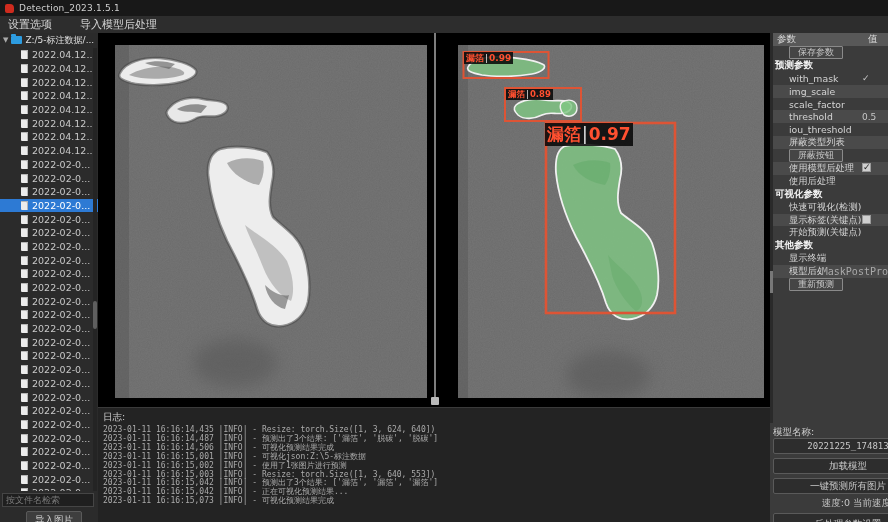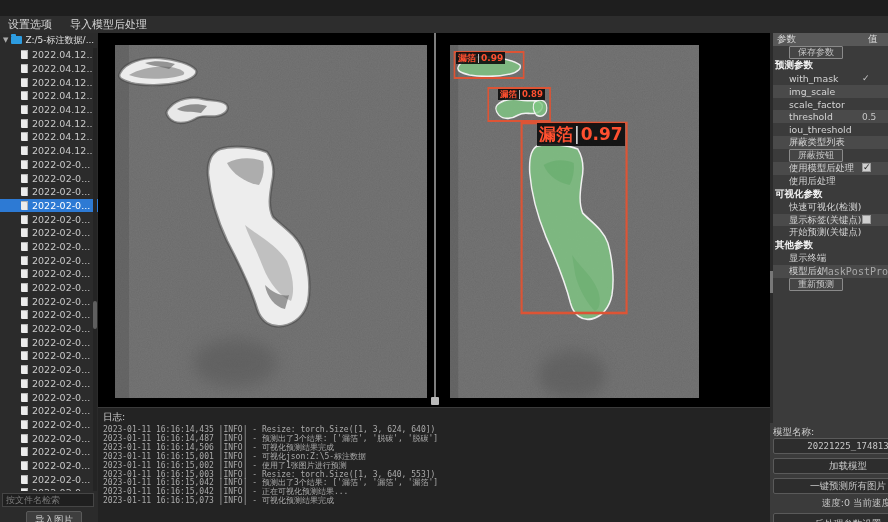--- a/index.html
+++ b/index.html
@@ -6,21 +6,21 @@
   html,body { width:888px; height:522px; overflow:hidden; background:#111; }
   body { font-family:"DejaVu Sans","Liberation Sans",sans-serif; }
   #app { position:relative; width:888px; height:522px; background:#1e1e1e; overflow:hidden; }
 
   
   .titlebar { position:absolute; left:0; top:0; width:888px; height:16px; background:#181818;
               display:flex; align-items:center; gap:5px; padding-left:5px; }
   .app-icon { width:9px; height:9px; background:#cf2b1e; border-radius:2px 4px 2px 2px; }
   .titlebar .title { font-size:9px; color:#cfcfcf; letter-spacing:.2px; }
   .menubar { position:absolute; left:0; top:16px; width:888px; height:17px; background:#2d2d2d;
-             display:flex; align-items:center; gap:18px; padding-left:8px; }
+             display:flex; align-items:center; gap:28px; padding-left:8px; }
   .menubar .mitem { font-size:11px; color:#d6d6d6; }
 
   
   .sidebar { position:absolute; left:0; top:33px; width:98px; height:489px; background:#2b2b2b; overflow:hidden; }
   .tree-root { display:flex; align-items:center; height:14px; padding-left:3px; gap:3px; }
   .tw { font-size:7px; color:#aaa; }
   .folder { width:11px; height:8px; background:#2d9ce0; border-radius:1px; position:relative; flex:0 0 auto;}
   .folder:before { content:""; position:absolute; left:0; top:-2px; width:5px; height:2px; background:#2d9ce0; border-radius:1px 1px 0 0; }
   .tree-root .rlabel { font-size:9px; color:#e0e0e0; white-space:nowrap; overflow:hidden; }
   .file-list { position:absolute; left:0; top:15px; width:98px; height:443px; overflow:hidden; }
@@ -34,21 +34,21 @@
   .search { position:absolute; left:2px; top:460px; width:92px; height:14px; background:#1f1f1f;
             border:1px solid #454545; color:#cfcfcf; font-size:9px; padding:0 3px; outline:none; }
   .search::placeholder { color:#7a7a7a; }
   .import-btn { position:absolute; left:26px; top:478px; width:56px; height:18px; background:#3e3e3e;
                 border:1px solid #5a5a5a; border-radius:2px; color:#cfcfcf; font-size:9.5px; }
 
   
   .center { position:absolute; left:98px; top:33px; width:672px; height:489px; background:#000; overflow:hidden; }
   .img-panel { position:absolute; top:12px; height:353px; overflow:hidden; }
   .img-panel.leftimg  { left:17px;  width:312px; }
-  .img-panel.rightimg { left:352px; width:249px; }
+  .img-panel.rightimg { left:360px; width:306px; }
   .img-panel svg { display:block; width:100%; height:100%; }
   .divider { position:absolute; left:336px; top:0; width:2px; height:372px; background:#7d7d7d; }
   .divider .handle { position:absolute; left:-3px; top:364px; width:8px; height:8px; background:#b9b9b9; border-radius:1px; }
 
   .det-label { position:absolute; background:rgba(5,5,5,.85); color:#ff5030; font-weight:bold;
                display:flex; align-items:center; padding:0 2px; white-space:nowrap; line-height:1; }
   .det-label .sep { color:#eaeaea; font-weight:normal; padding:0 1px; }
 
   
   .log { position:absolute; left:0; top:374px; width:672px; height:115px; background:#232323;
@@ -85,20 +85,24 @@
   .mbox.pall  { top:445px; height:16px; }
   .status { position:absolute; left:3px; top:464px; width:118px; font-size:9.5px; color:#c4c4c4;
             text-align:right; white-space:nowrap; overflow:hidden; }
   .mbox.postset { top:480px; height:22px; }
 </style>
 </head>
 <body>
 
 <div id="app">
 
+  <div class="titlebar">
+    <div class="app-icon"></div>
+    <div class="title">Detection_2023.1.5.1</div>
+  </div>
 
   <div class="menubar">
     <div class="mitem">设置选项</div>
     <div class="mitem">导入模型后处理</div>
   </div>
 
   <div class="sidebar">
     <div class="tree-root">
       <span class="tw">▼</span>
       <span class="folder"></span>

